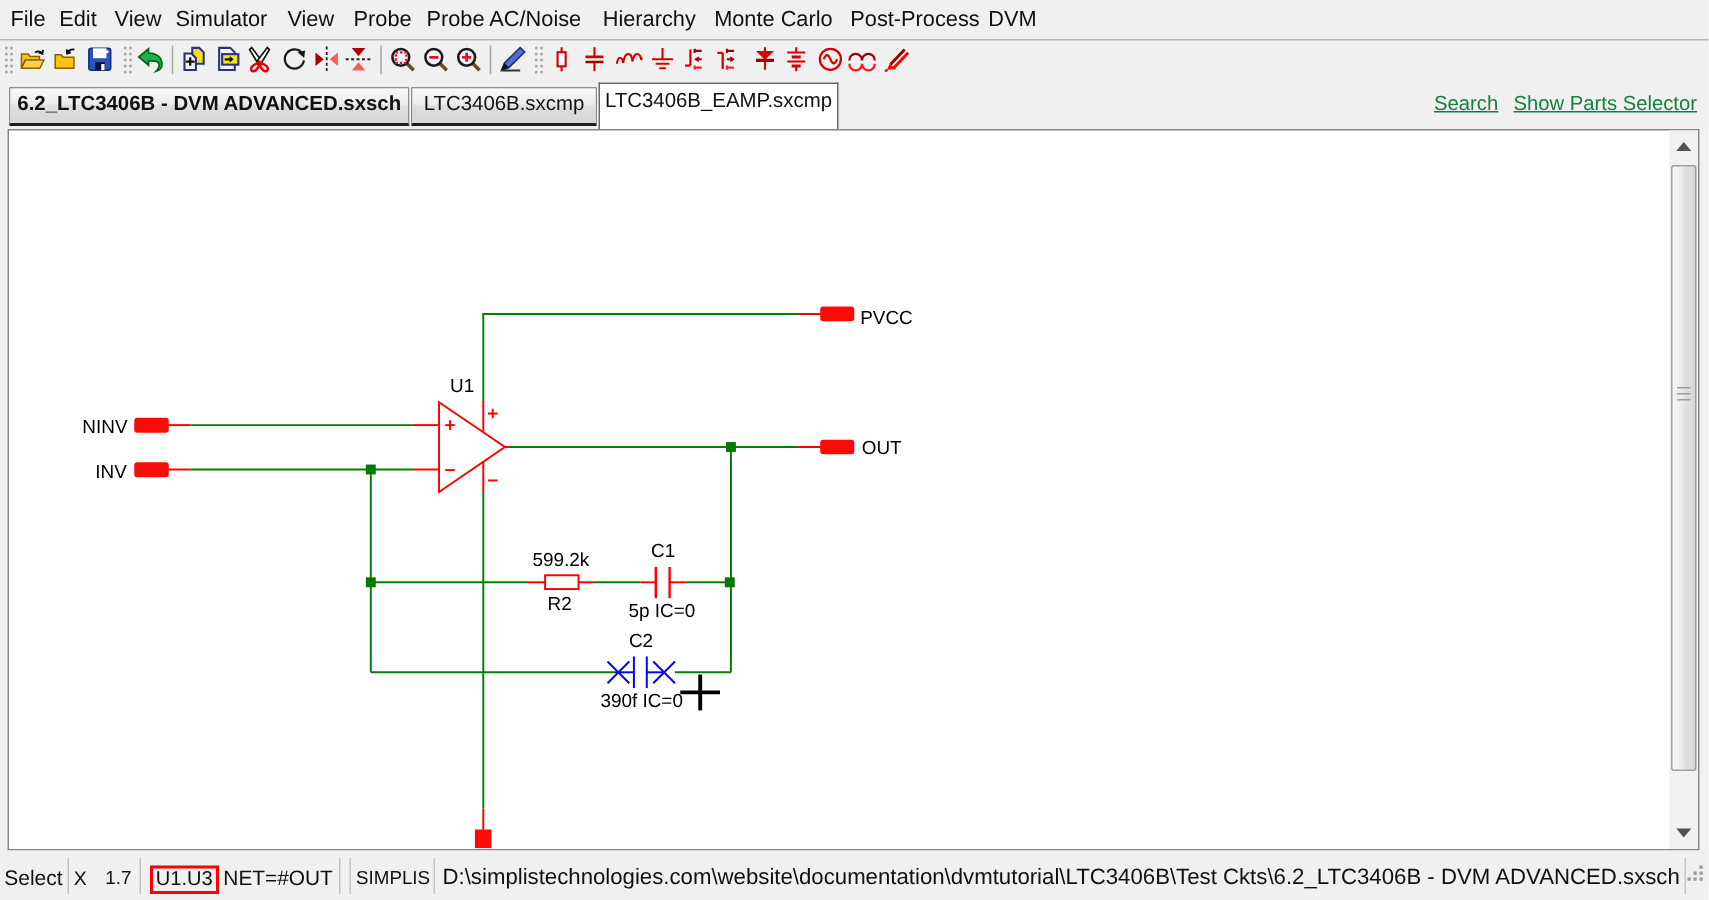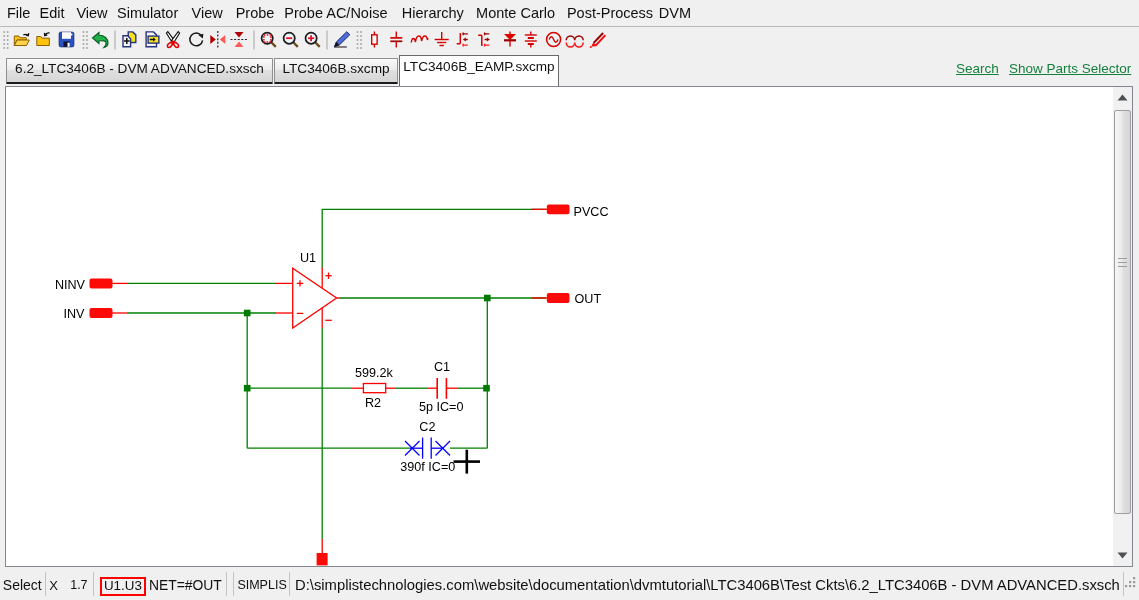--- a/index.html
+++ b/index.html
@@ -197,21 +197,21 @@
   <g transform="translate(598.1,11.5)">
     <path d="M-4.5,3.5 L5,-6.5" stroke="#9b0000" stroke-width="1.9"></path>
     <path d="M-2.3,5.8 L7.3,-4.3" stroke="#ee0808" stroke-width="1.9"></path>
     <path d="M-6,6.5 L-4.8,3.8 L-1.8,6.2 Z" fill="#ee0808" stroke="#ee0808" stroke-width="1"></path>
     <path d="M-8,8.3 L-6.6,6.9" stroke="#ee0808" stroke-width="1.6"></path>
   </g>
 </g>
 </svg>
 </div>
 <div id="tabrow">
-<div class="tab" style="left:6px; width:267px;">6.2_LTC3406B - DVM ADVANCED.sxsch</div>
+<div class="tab" style="left:6px; width:267px;font-weight:bold;">6.2_LTC3406B - DVM ADVANCED.sxsch</div>
 <div class="tab" style="left:274px; width:124px;">LTC3406B.sxcmp</div>
 <div class="tabactive" style="left:399px; width:160px;">LTC3406B_EAMP.sxcmp</div>
 <span class="link" style="left:956px;">Search</span>
 <span class="link" style="left:1009px;">Show Parts Selector</span>
 </div>
 <div id="canvasframe">
 <svg id="schsvg" width="1106" height="479" viewBox="6 87 1106 479" xmlns="http://www.w3.org/2000/svg">
 <g stroke="#008000" stroke-width="1.3" fill="none">
   <polyline points="322.2,268 322.2,209.3 546,209.3"></polyline>
   <line x1="127" y1="283.4" x2="276" y2="283.4"></line>

